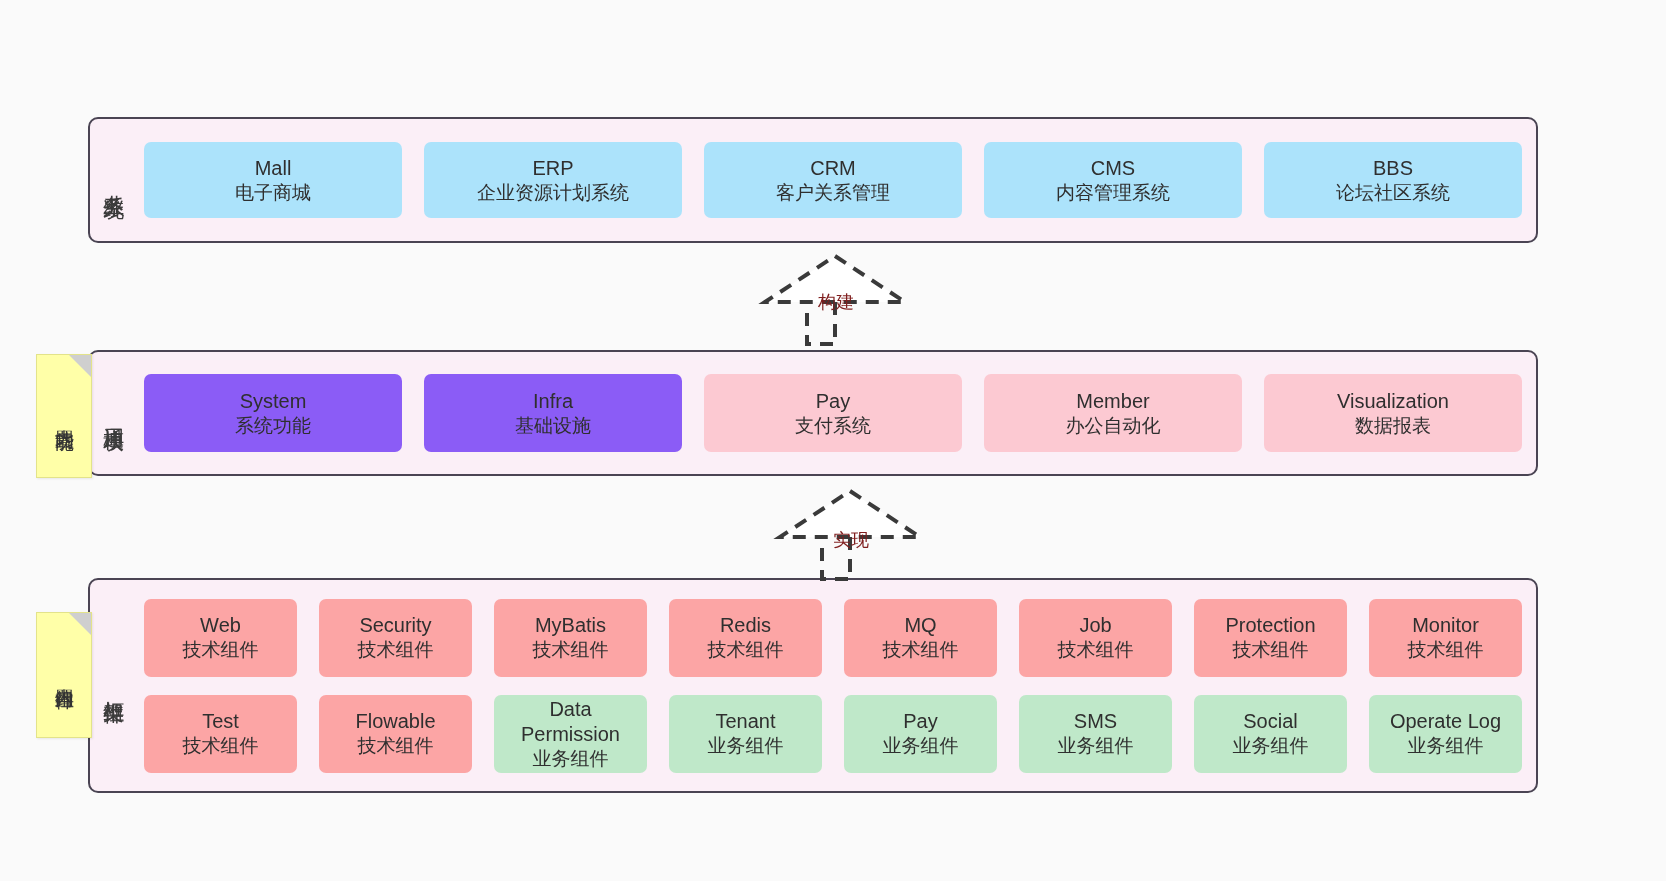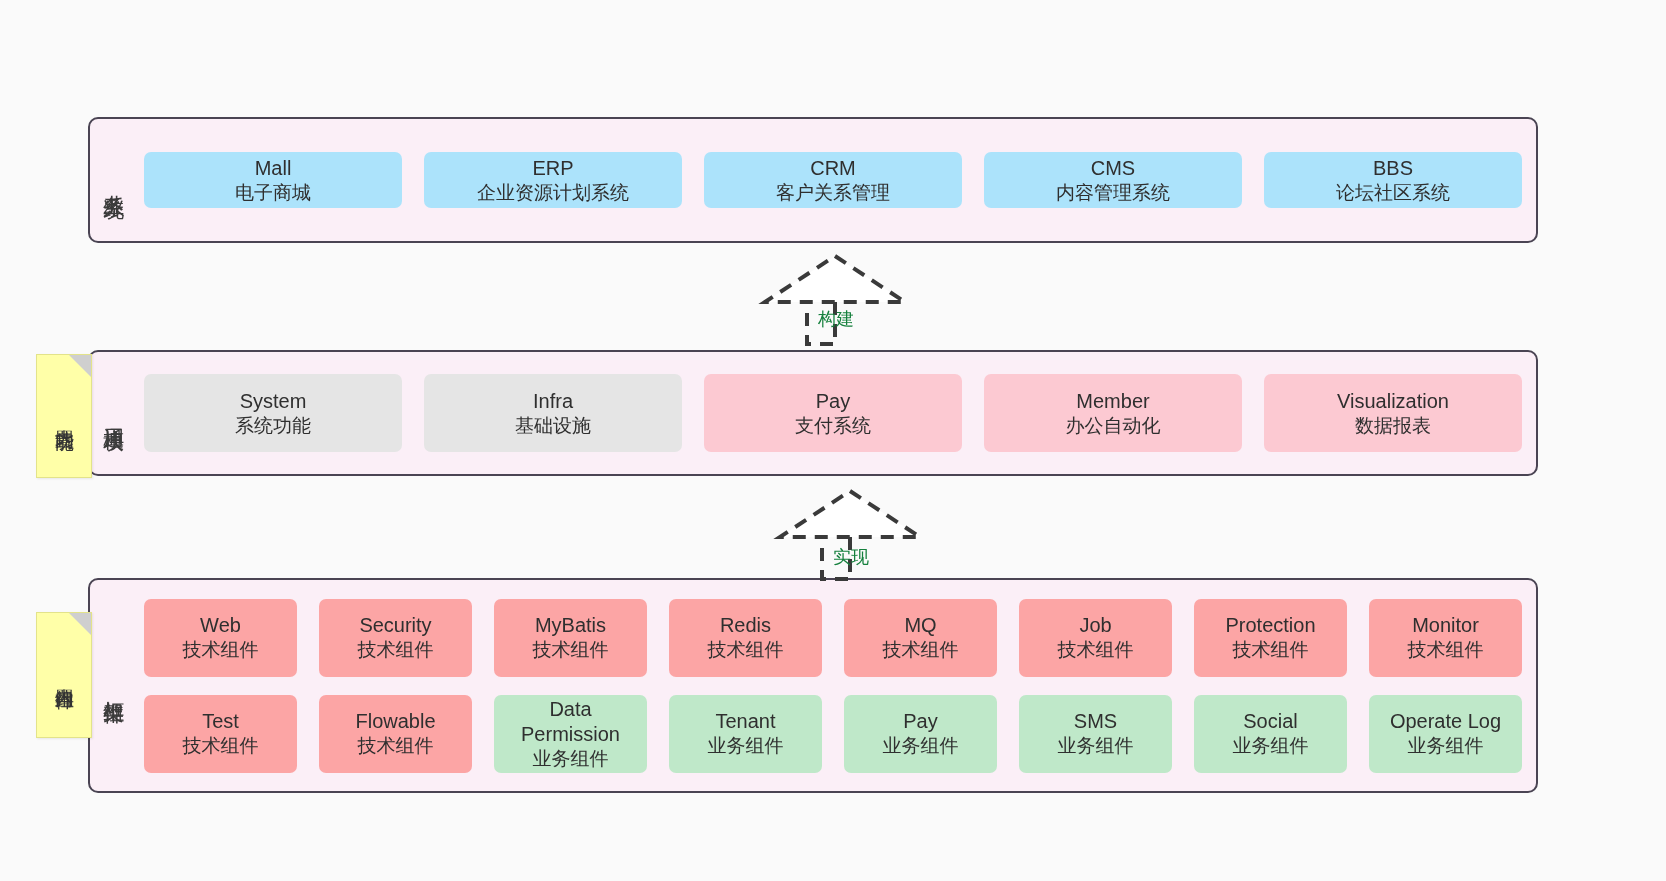--- a/index.html
+++ b/index.html
@@ -79,28 +79,28 @@
     font-size: 20px;
     color: #2f2f2f;
   }
   .node .cn {
     font-size: 19px;
     color: #2f2f2f;
   }
 
   
   .node.blue        { background: #ace3fb; }
-  .node.red-strong  { background: #e5e5e5; text-align: center; }
+  .node.red-strong  { background: #8b5cf6; text-align: center; }
   .node.red-light   { background: #fcc9d2; }
   .node.green-strong{ background: #fca5a5; }
   .node.green-light { background: #bfe8c9; }
 
   
   #layer-business { left: 88px;  top: 117px; width: 1450px; height: 126px; }
-  #layer-business .node-row { height: 76px; align-items: center; }
+  #layer-business .node-row { height: 76px; }
 
   #layer-modules  { left: 88px;  top: 350px; width: 1450px; height: 126px; }
   #layer-modules .node-row { height: 78px; }
 
   #layer-framework{ left: 88px;  top: 578px; width: 1450px; height: 215px; }
   #layer-framework .node-row { height: 78px; }
   #layer-framework .layer-body { gap: 18px; }
 
   
   .sticky {
@@ -135,26 +135,25 @@
   #sticky-components{ left: 36px; top: 612px; height: 126px; }
 
   
   .uml-arrow {
     position: absolute;
     z-index: 2;
   }
   .uml-label {
     position: absolute;
     font-size: 18px;
-    color: #15803d;
+    color: #7f1d1d;
     white-space: nowrap;
     background: transparent;
     z-index: 3;
     user-select: none;
-    margin-top: 17px;
   }
   #arrow-build  { left: 745px; top: 252px; width: 180px; height: 96px; }
   #label-build  { left: 818px; top: 290px; }
   #arrow-impl   { left: 760px; top: 487px; width: 180px; height: 96px; }
   #label-impl   { left: 833px; top: 528px; }
 </style>
 </head>
 <body>
 
 <div class="canvas">

